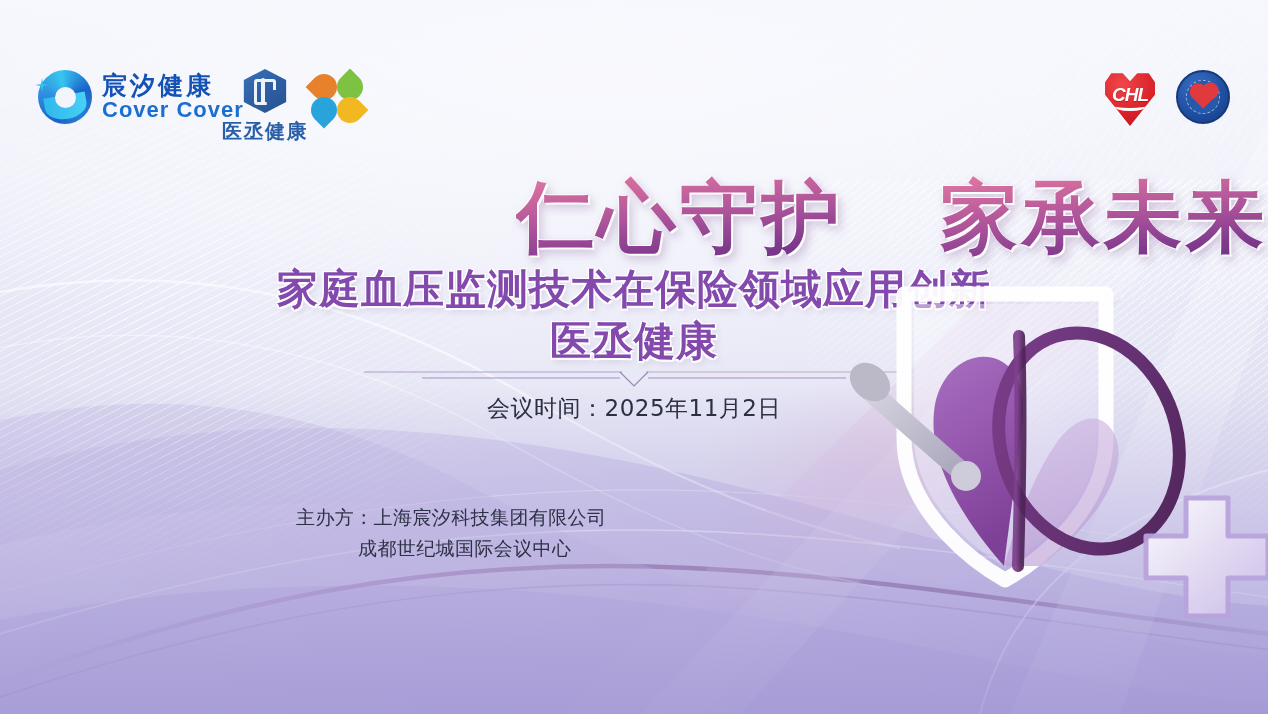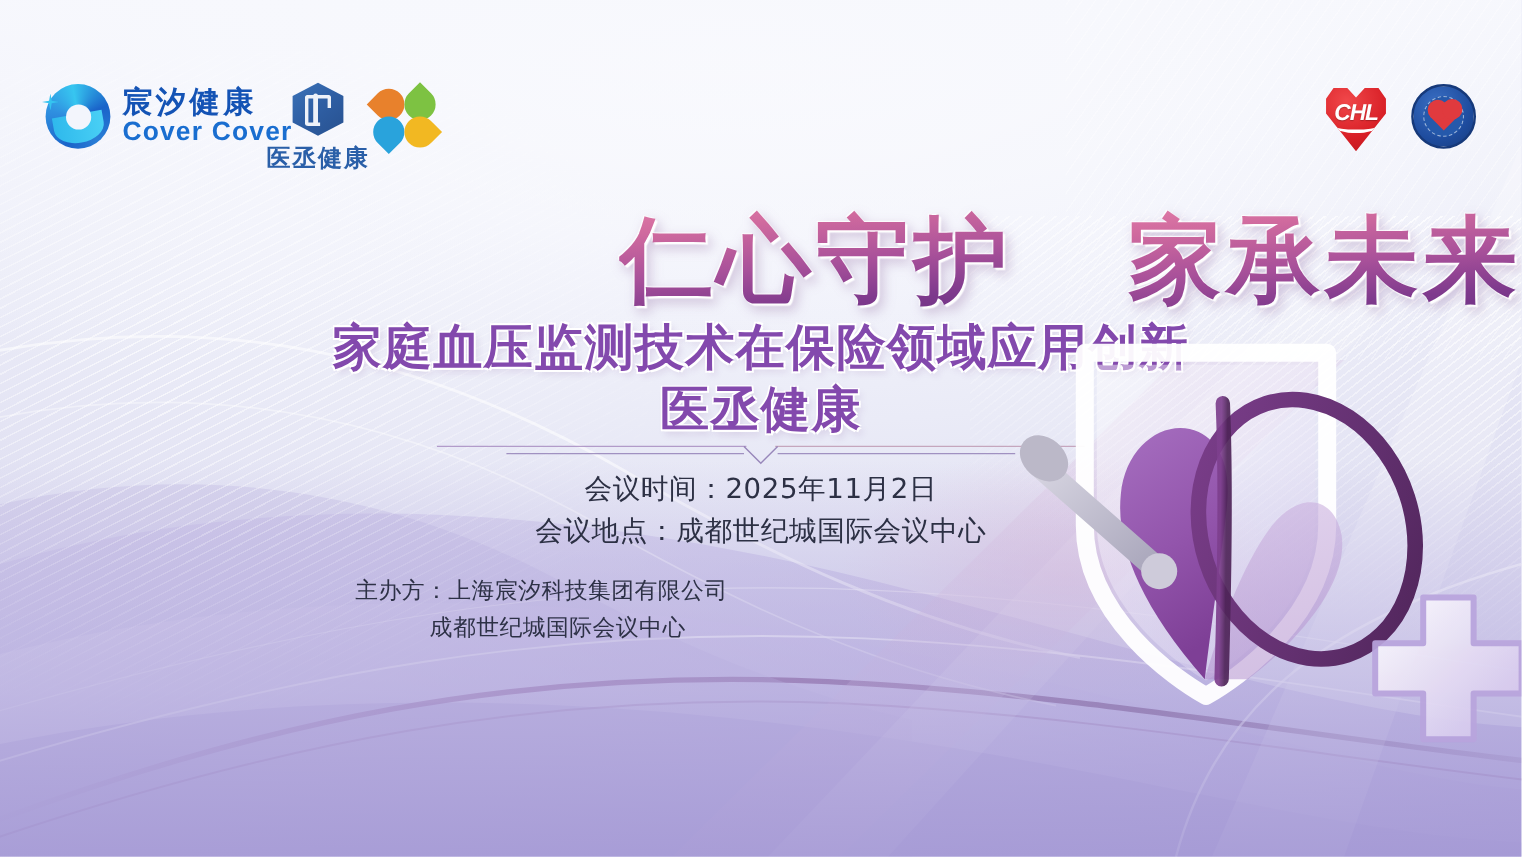--- a/index.html
+++ b/index.html
@@ -200,21 +200,21 @@
 
   
   .meeting-info {
     position:absolute; top:391px; left:0; width:100%; text-align:center;
     font-size:23px; line-height:1.52; color:#2c3044; letter-spacing:.5px;
     font-family:"DejaVu Sans","Liberation Sans",sans-serif;
   }
 
   
   .orgs {
-    position:absolute; top:477px; left:296px; width:680px;
+    position:absolute; top:502px; left:296px; width:680px;
     display:flex; gap:34px; color:#2d3146; font-size:19px; line-height:1.62;
     letter-spacing:.4px;
     font-family:"DejaVu Sans","Liberation Sans",sans-serif;
   }
   .org-col { display:flex; flex-direction:column; }
   .org-col.left  { width:340px; }
   .org-col.right { width:290px; }
   .org-line { white-space:nowrap; }
   .org-col.left .org-line:not(:first-child)  { padding-left:62px; }
   .org-col.right .org-line:not(:first-child) { padding-left:62px; }
@@ -350,21 +350,20 @@
   <svg class="divider" width="540" height="24" viewBox="0 0 540 24">
     <line x1="0" y1="8" x2="258" y2="8" stroke="#a98ec2" stroke-width="1.1" opacity=".85"></line>
     <line x1="282" y1="8" x2="540" y2="8" stroke="#c09bb4" stroke-width="1.1" opacity=".85"></line>
     <line x1="58" y1="14" x2="256" y2="14" stroke="#8f7cb4" stroke-width="1.1" opacity=".8"></line>
     <line x1="284" y1="14" x2="482" y2="14" stroke="#8f7cb4" stroke-width="1.1" opacity=".8"></line>
     <path d="M256,8 L270,22 L284,8" fill="none" stroke="#8f7cb4" stroke-width="1.2" opacity=".9"></path>
   </svg>
 
   <div class="meeting-info">
     <div>会议时间：2025年11月2日</div>
-    <div>会议地点：成都世纪城国际会议中心</div>
   </div>
 
   <div class="orgs">
     <div class="org-col left">
       <div class="org-line">主办方：上海宸汐科技集团有限公司</div>
       <div class="org-line">成都世纪城国际会议中心</div>
     </div>
   </div>
 
   <svg class="graphic" viewBox="0 0 430 420">

